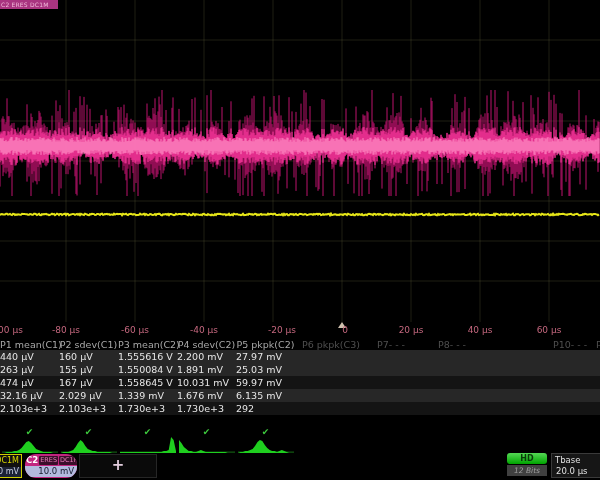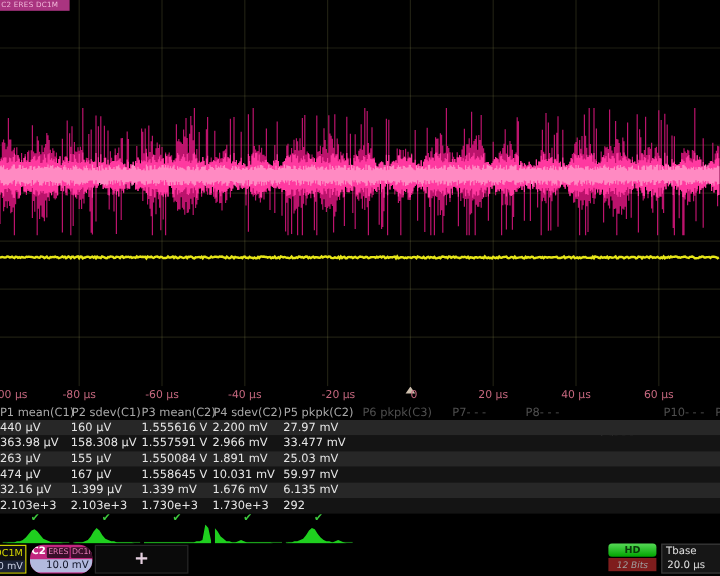--- a/index.html
+++ b/index.html
@@ -46,21 +46,21 @@
   .c2-top{height:12px;display:flex;align-items:center;gap:1px;padding:0 1px;}
   .c2-name{color:#fff;font-size:8.5px;font-weight:bold;}
   .chip{background:#3a0f2a;color:#e87ab8;font-size:6.5px;line-height:9px;padding:0 1px;border-radius:1px;}
   .c2-bot{height:11px;background:#b3bade;color:#14182b;font-size:8.5px;line-height:11px;text-align:right;padding-right:3px;}
   .plus-box{position:absolute;left:79px;top:1px;width:78px;height:24px;background:#0a0a0a;
             border:1px solid #262626;box-sizing:border-box;color:#e3cede;
             font-size:15px;line-height:21px;text-align:center;font-weight:bold;}
   .hd-badge{position:absolute;left:507px;top:0;width:40px;height:11px;border-radius:3px;
             background:linear-gradient(#55d855,#00a400);color:#0a3a0a;font-weight:bold;
             font-size:8px;line-height:11px;text-align:center;}
-  .hd-bits{position:absolute;left:507px;top:12px;width:40px;height:11px;background:#7f1d1d;
+  .hd-bits{position:absolute;left:507px;top:12px;width:40px;height:11px;background:#404040;
            color:#9f9f9f;font-size:7.5px;line-height:11px;text-align:center;font-style:italic;}
   .tbase-box{position:absolute;left:551px;top:0;width:60px;height:25px;background:#161616;
              border:1px solid #3a3a3a;box-sizing:border-box;}
   .tbase-l{font-size:8.5px;line-height:12px;color:#e0e0e0;padding-left:3px;}
   .tbase-v{font-size:8.5px;line-height:11px;color:#e0e0e0;padding-left:4px;}
 </style>
 </head>
 <body>
 
 <div class="screen">
@@ -122,44 +122,37 @@
         </div>
     </div>
     <div id="valrows">
         <div class="mrow even">
           <div class="mcell">440 µV</div>
           <div class="mcell">160 µV</div>
           <div class="mcell">1.555616 V</div>
           <div class="mcell">2.200 mV</div>
           <div class="mcell">27.97 mV</div>
         </div>
-        <div class="mrow odd">
-          <div class="mcell">363.98 µV</div>
-          <div class="mcell">158.308 µV</div>
-          <div class="mcell">1.557591 V</div>
-          <div class="mcell">2.966 mV</div>
-          <div class="mcell">33.477 mV</div>
-        </div>
         <div class="mrow even">
           <div class="mcell">263 µV</div>
           <div class="mcell">155 µV</div>
           <div class="mcell">1.550084 V</div>
           <div class="mcell">1.891 mV</div>
           <div class="mcell">25.03 mV</div>
         </div>
         <div class="mrow odd">
           <div class="mcell">474 µV</div>
           <div class="mcell">167 µV</div>
           <div class="mcell">1.558645 V</div>
           <div class="mcell">10.031 mV</div>
           <div class="mcell">59.97 mV</div>
         </div>
         <div class="mrow even">
           <div class="mcell">32.16 µV</div>
-          <div class="mcell">1.399 µV</div>
+          <div class="mcell">2.029 µV</div>
           <div class="mcell">1.339 mV</div>
           <div class="mcell">1.676 mV</div>
           <div class="mcell">6.135 mV</div>
         </div>
         <div class="mrow odd">
           <div class="mcell">2.103e+3</div>
           <div class="mcell">2.103e+3</div>
           <div class="mcell">1.730e+3</div>
           <div class="mcell">1.730e+3</div>
           <div class="mcell">292</div>

